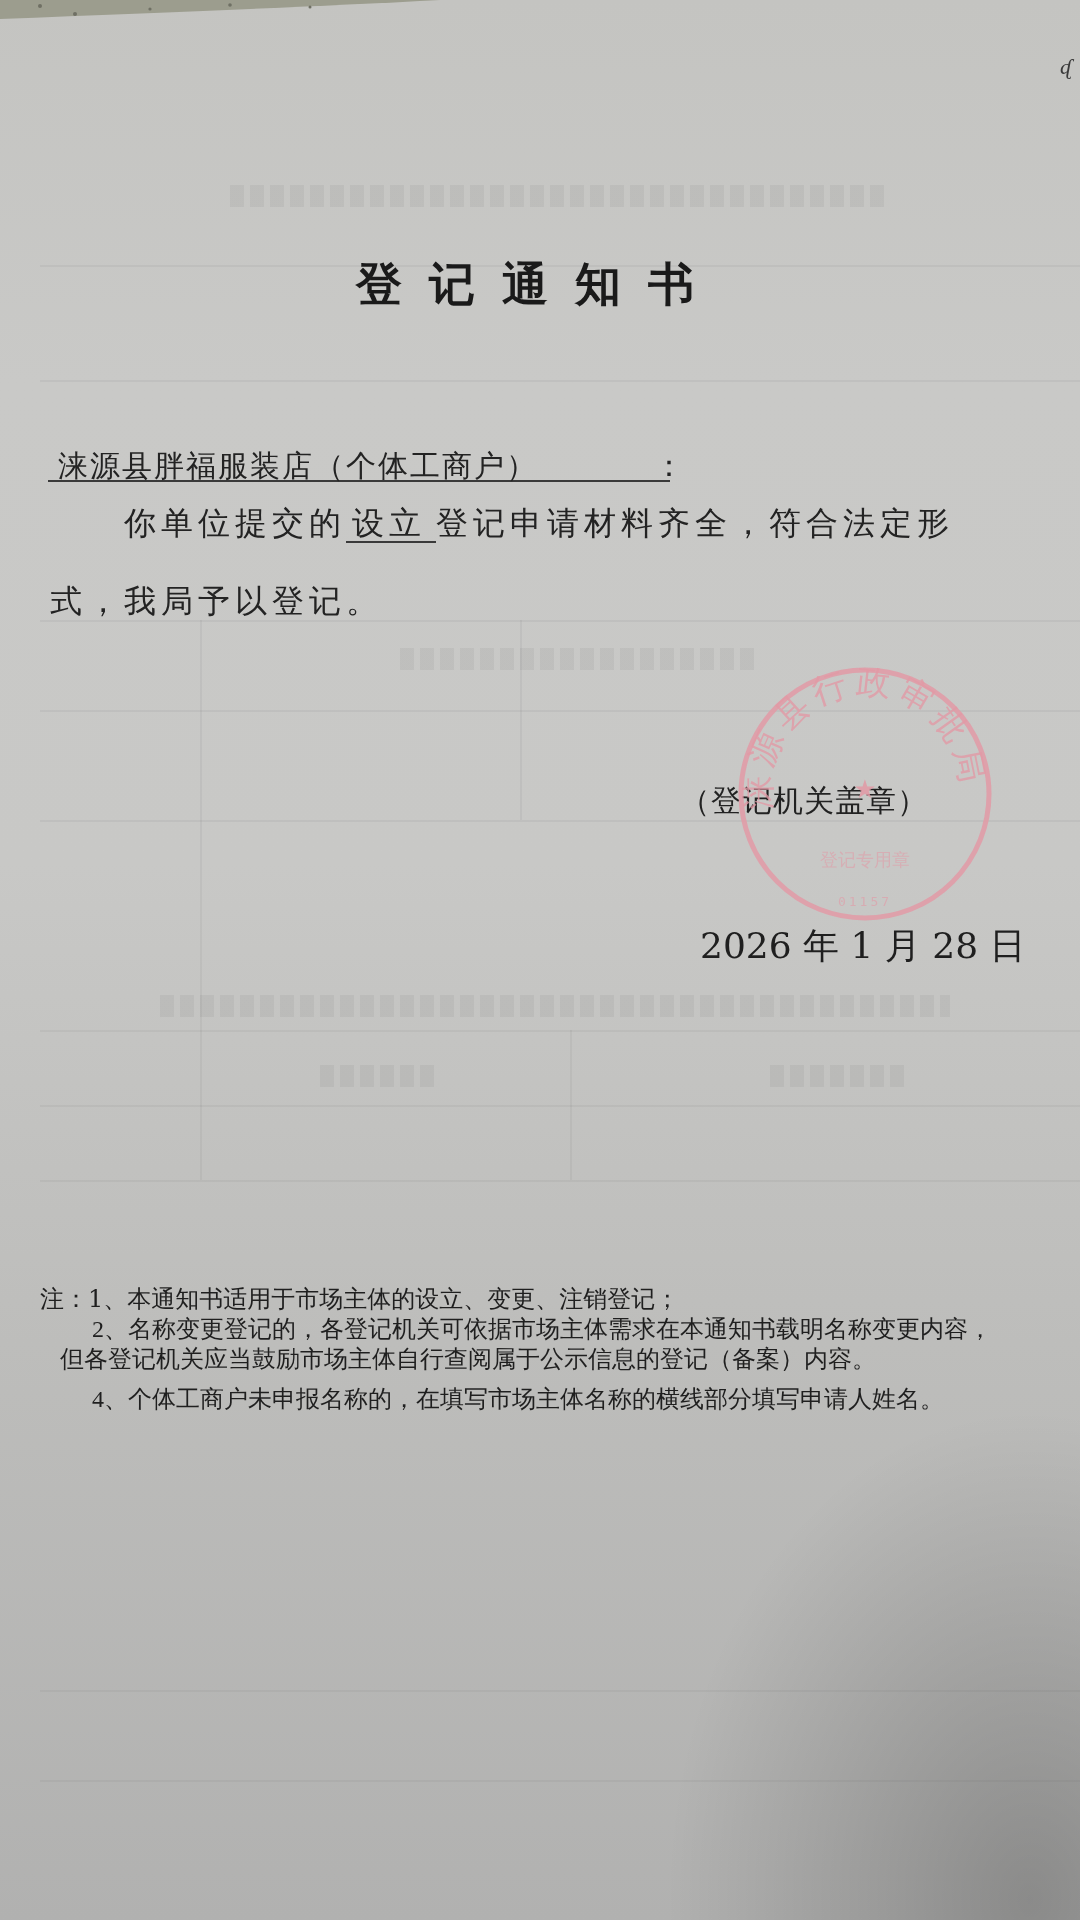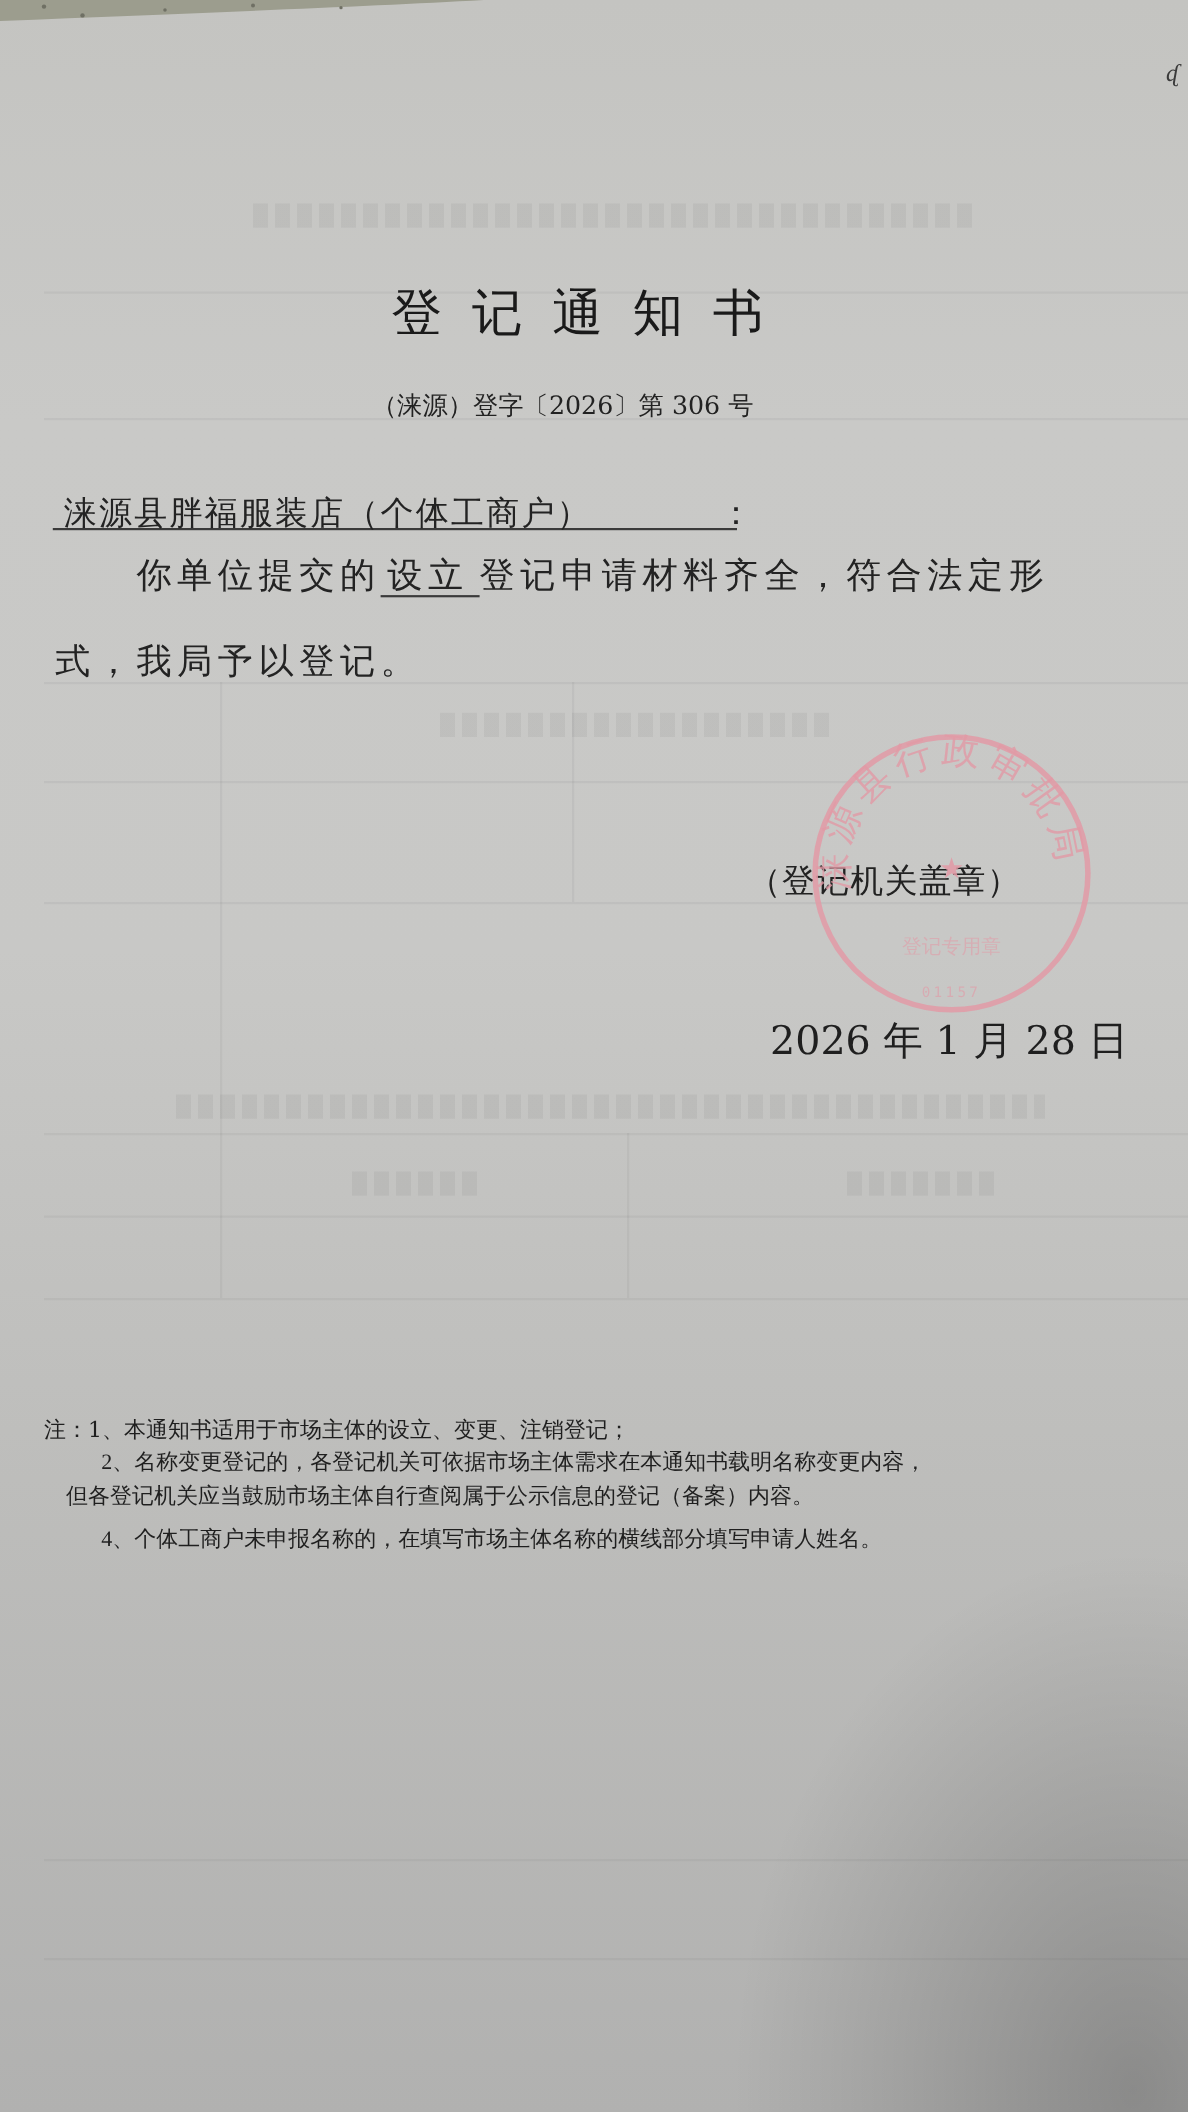--- a/index.html
+++ b/index.html
@@ -7,32 +7,32 @@
        font-family:"DejaVu Serif","Liberation Serif",serif;color:#1e1e1e;}
   .page{position:absolute;left:0;top:0;width:1080px;height:1920px;
         background:
           radial-gradient(ellipse 520px 700px at 1030px 1900px, rgba(0,0,0,0.22), rgba(0,0,0,0) 70%),
           linear-gradient(180deg,#c4c4c1 0%,#c9c9c7 20%,#c8c8c6 45%,#bdbdbb 70%,#b1b1b0 100%);}
   .surface{position:absolute;left:0;top:0;width:1080px;height:60px;}
   
   .ghost{position:absolute;background:rgba(90,90,90,0.07);}
   .ghost-text{position:absolute;height:22px;background:repeating-linear-gradient(90deg,rgba(80,80,80,0.08) 0 14px,rgba(0,0,0,0) 14px 20px);}
   .title{position:absolute;left:356px;top:254px;font-size:46px;letter-spacing:27px;
-         font-family:"DejaVu Sans","Liberation Sans",sans-serif;font-weight:400;color:#1a1a1a;white-space:nowrap;}
+         font-family:"DejaVu Sans","Liberation Sans",sans-serif;font-weight:700;color:#1a1a1a;white-space:nowrap;}
   .docno{position:absolute;left:338px;top:353px;font-size:23px;white-space:nowrap;color:#222;}
   .recipient{position:absolute;left:48px;top:446px;width:622px;height:34px;border-bottom:2px solid #3a3a3a;}
   .recipient .name{position:absolute;left:10px;top:0;font-size:30px;letter-spacing:2px;white-space:nowrap;color:#232323;}
   .recipient .colon{position:absolute;left:606px;top:0;font-size:30px;color:#232323;}
   .para1{position:absolute;left:124px;top:502px;font-size:32px;letter-spacing:5px;white-space:nowrap;color:#232323;}
   .para1 .fill{display:inline-block;border-bottom:2px solid #3a3a3a;padding:0 10px 0 6px;line-height:36px;}
   .para2{position:absolute;left:50px;top:580px;font-size:32px;letter-spacing:5px;white-space:nowrap;color:#232323;text-align:right;}
   .seal-label{position:absolute;left:680px;top:781px;font-size:30px;letter-spacing:1px;white-space:nowrap;color:#222;}
   .date{position:absolute;left:700px;top:922px;font-size:36px;white-space:nowrap;color:#1f1f1f;}
   .stamp{position:absolute;left:734px;top:666px;width:262px;height:256px;}
-  .notes{position:absolute;left:40px;top:1284px;font-size:20px;color:#1f1f1f;line-height:30px;}
+  .notes{position:absolute;left:40px;top:1284px;font-size:24px;color:#1f1f1f;line-height:30px;}
   .notes div{white-space:nowrap;}
   .notes .n1{margin-left:0;}
   .notes .ind{margin-left:52px;font-family:Liberation Serif, serif;}
   .notes .cont{margin-left:20px;}
   .notes .gap{margin-top:10px;}
   .mark{position:absolute;left:1060px;top:54px;font-size:22px;color:#3a3a3a;font-style:italic;}
 </style>
 </head>
 <body>
 
@@ -62,21 +62,20 @@
   <div class="ghost" style="left:570px;top:1030px;width:2px;height:150px;"></div>
   <div class="ghost-text" style="left:230px;top:185px;width:660px;"></div>
   <div class="ghost-text" style="left:400px;top:648px;width:360px;"></div>
   <div class="ghost-text" style="left:160px;top:995px;width:790px;"></div>
   <div class="ghost-text" style="left:320px;top:1065px;width:120px;"></div>
   <div class="ghost-text" style="left:770px;top:1065px;width:140px;"></div>
 
   <div class="mark">ᶑ</div>
 
   <div class="title">登记通知书</div>
-  <div class="docno">（涞源）登字〔2026〕第 306 号</div>
 
   <div class="recipient">
     <span class="name">涞源县胖福服装店（个体工商户）</span>
     <span class="colon">：</span>
   </div>
 
   <div class="para1"><span>你单位提交的</span><span class="fill">设立</span><span>登记申请材料齐全，符合法定形</span></div>
   <div class="para2">式，我局予以登记。</div>
 
   <div class="seal-label">（登记机关盖章）</div>

